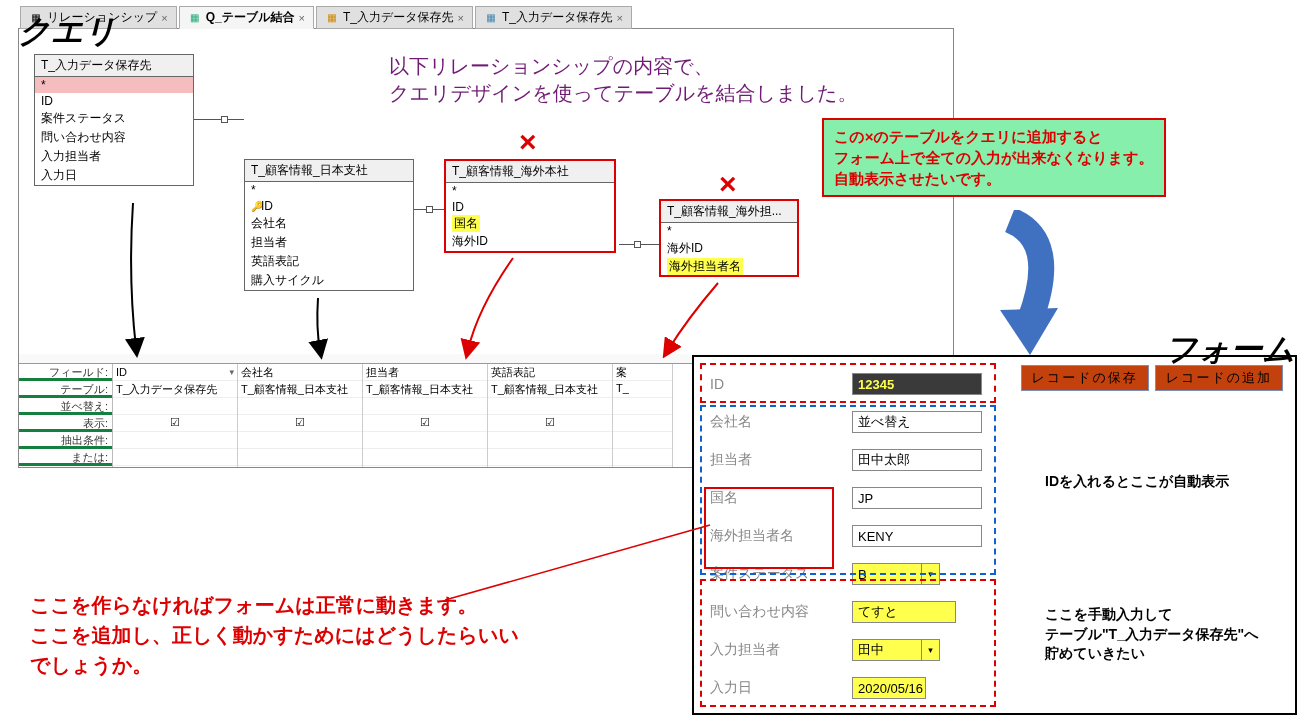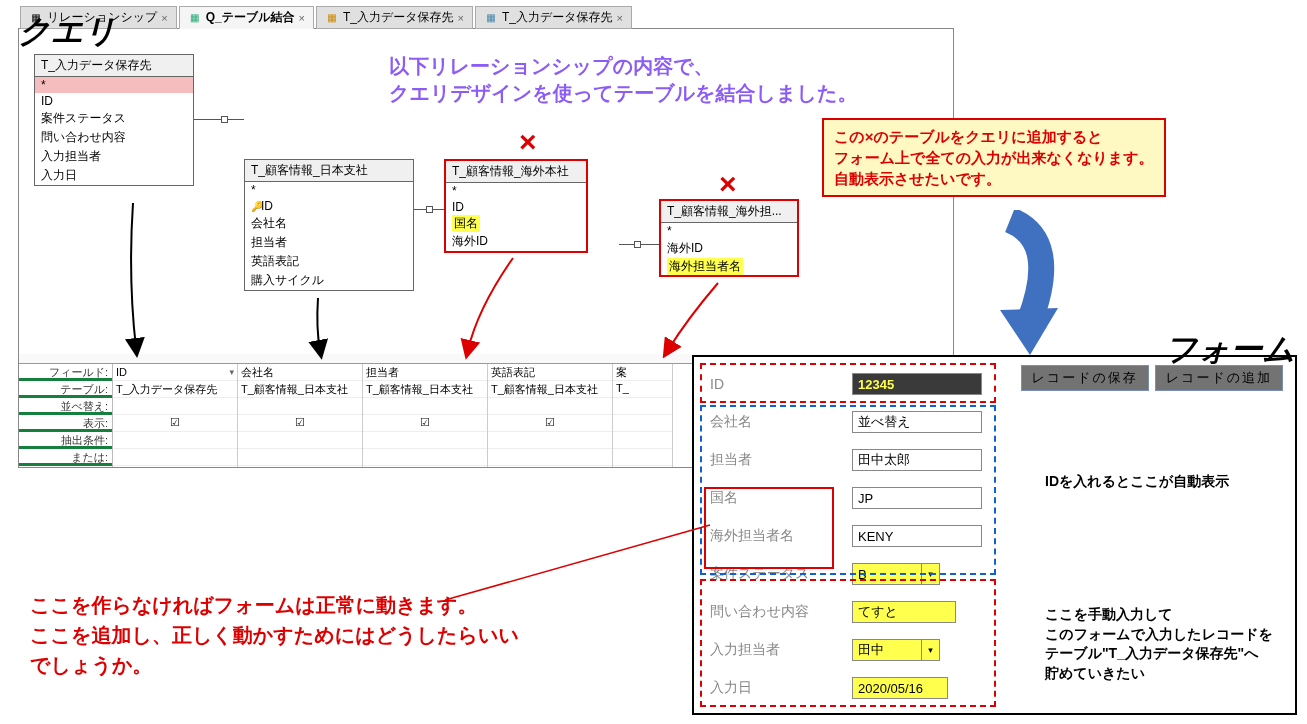--- a/index.html
+++ b/index.html
@@ -22,24 +22,24 @@
   
   .tblbox { position: absolute; background: #fff; border: 1px solid #666; }
   .tblbox.red-border { border: 2px solid #d00; }
   .tbl-title { background: #f0f0f0; border-bottom: 1px solid #666; padding: 2px 6px; font-size: 12px; }
   .tbl-row { padding: 1px 6px; font-size: 12px; white-space: nowrap; }
   .tbl-row.pink { background: #f5bdbd; }
   .tbl-row.hl { background: #ffff4d; display: inline-block; margin-left: 6px; padding: 0 2px; }
   .tbl-key { display: inline-block; width: 10px; font-size: 10px; }
   
   
-  .blue-note { position: absolute; color: #8b5cf6; font-size: 20px; font-weight: bold; line-height: 1.35; }
-  
-  
-  .red-note { position: absolute; border: 2px solid #d00; padding: 6px 10px; color: #d00; font-weight: bold; font-size: 15px; line-height: 1.4; background: #fef9c3; }
+  .blue-note { position: absolute; color: #701a75; font-size: 20px; font-weight: normal; line-height: 1.35; }
+  
+  
+  .red-note { position: absolute; border: 2px solid #d00; padding: 6px 10px; color: #d00; font-weight: bold; font-size: 15px; line-height: 1.4; background: #86efac; }
   
   
   .xmark { position: absolute; color: #d00; font-size: 30px; font-weight: bold; z-index: 5; font-family: sans-serif; }
   
   
   svg.arrows { position: absolute; top: 0; left: 0; pointer-events: none; z-index: 3; }
   
   
   .qbe { position: absolute; left: 0; bottom: 0; width: 100%; height: 104px; border-top: 1px solid #999; background: #fff; display: flex; font-size: 11px; }
   .qbe-labels { width: 94px; border-right: 1px solid #bbb; }
@@ -49,21 +49,21 @@
   .qbe-col.narrow { width: 60px; }
   .qbe-cell { height: 17px; border-bottom: 1px solid #eee; padding: 1px 3px; overflow: hidden; white-space: nowrap; }
   .qbe-chk { text-align: center; }
   .qbe-field-sel { display: flex; align-items: center; }
   .qbe-dd { margin-left: auto; font-size: 9px; color: #666; }
   
   
   .form-panel { position: absolute; top: 355px; right: 10px; width: 605px; height: 360px; border: 2px solid #000; background: #fff; z-index: 10; }
   .form-inner { position: relative; width: 100%; height: 100%; padding: 8px; }
   .form-buttons { position: absolute; top: 8px; right: 12px; display: flex; gap: 6px; }
-  .form-btn { background: #737373; border: 1px solid #7a90b8; padding: 3px 10px; font-size: 13px; letter-spacing: 2px; }
+  .form-btn { background: #c2410c; border: 1px solid #7a90b8; padding: 3px 10px; font-size: 13px; letter-spacing: 2px; }
   
   .form-fields { position: absolute; left: 8px; top: 8px; width: 300px; }
   .ff-row { display: flex; align-items: center; height: 38px; }
   .ff-label { width: 150px; color: #888; padding-left: 8px; font-size: 14px; }
   .ff-val { width: 130px; border: 1px solid #888; padding: 2px 5px; font-size: 13px; height: 22px; display: flex; align-items: center; }
   .ff-val.hl { background: #ffff4d; }
   .ff-val.dark { background: #3a3a3a; color: #ffff4d; font-weight: bold; }
   .ff-sel { display: flex; align-items: center; }
   .ff-sel-arrow { width: 18px; height: 22px; background: #ddd; border: 1px solid #888; border-left: none; display: flex; align-items: center; justify-content: center; font-size: 9px; }
   .ff-sel-arrow.hl { background: #ffff4d; }
@@ -136,21 +136,21 @@
     <div class="tblbox" style="top:130px; left:225px; width:170px;">
       <div class="tbl-title">T_顧客情報_日本支社</div>
       <div class="tbl-row">*</div>
       <div class="tbl-row"><span class="tbl-key">🔑</span><span>ID</span></div>
       <div class="tbl-row">会社名</div>
       <div class="tbl-row">担当者</div>
       <div class="tbl-row">英語表記</div>
       <div class="tbl-row">購入サイクル</div>
     </div>
 
-    <div class="tblbox red-border" style="top:130px; left:425px; width:144px;">
+    <div class="tblbox red-border" style="top:130px; left:425px; width:172px;">
       <div class="tbl-title">T_顧客情報_海外本社</div>
       <div class="tbl-row">*</div>
       <div class="tbl-row">ID</div>
       <div><span class="tbl-row hl">国名</span></div>
       <div class="tbl-row">海外ID</div>
     </div>
 
     <div class="tblbox red-border" style="top:170px; left:640px; width:140px;">
       <div class="tbl-title">T_顧客情報_海外担...</div>
       <div class="tbl-row">*</div>
@@ -316,35 +316,34 @@
         <div class="ff-label">入力担当者</div>
         <div class="ff-sel">
           <div class="ff-val hl" style="width:70px">
               <span>田中</span>
             </div>
           <div class="ff-sel-arrow hl">▾</div>
         </div>
       </div>
       <div class="ff-row">
         <div class="ff-label">入力日</div>
-        <div class="ff-val hl" style="width:96px">
+        <div class="ff-val hl" style="width:74px">
             <span>2020/05/16</span>
           </div>
       </div>
     </div>
 
     <div class="dash-red" style="top:6px; left:6px; width:296px; height:40px;"></div>
     <div class="dash-blue" style="top:48px; left:6px; width:296px; height:170px;"></div>
     <div class="solid-red" style="top:130px; left:10px; width:130px; height:82px;"></div>
     <div class="dash-red" style="top:222px; left:6px; width:296px; height:128px;"></div>
 
     <div class="form-ann" style="top:115px; left:316px;">IDを入れるとここが自動表示</div>
     <div class="form-ann" style="top:248px; left:316px;">
       <div>ここを手動入力して</div>
-      <div>このフォームで入力したレコードを</div>
       <div>テーブル"T_入力データ保存先"へ</div>
       <div>貯めていきたい</div>
     </div>
   </div>
 </div>
 
 <div class="red-q" style="top:590px; left:30px;">
   <div>ここを作らなければフォームは正常に動きます。</div>
   <div>ここを追加し、正しく動かすためにはどうしたらいい</div>
   <div>でしょうか。</div>

